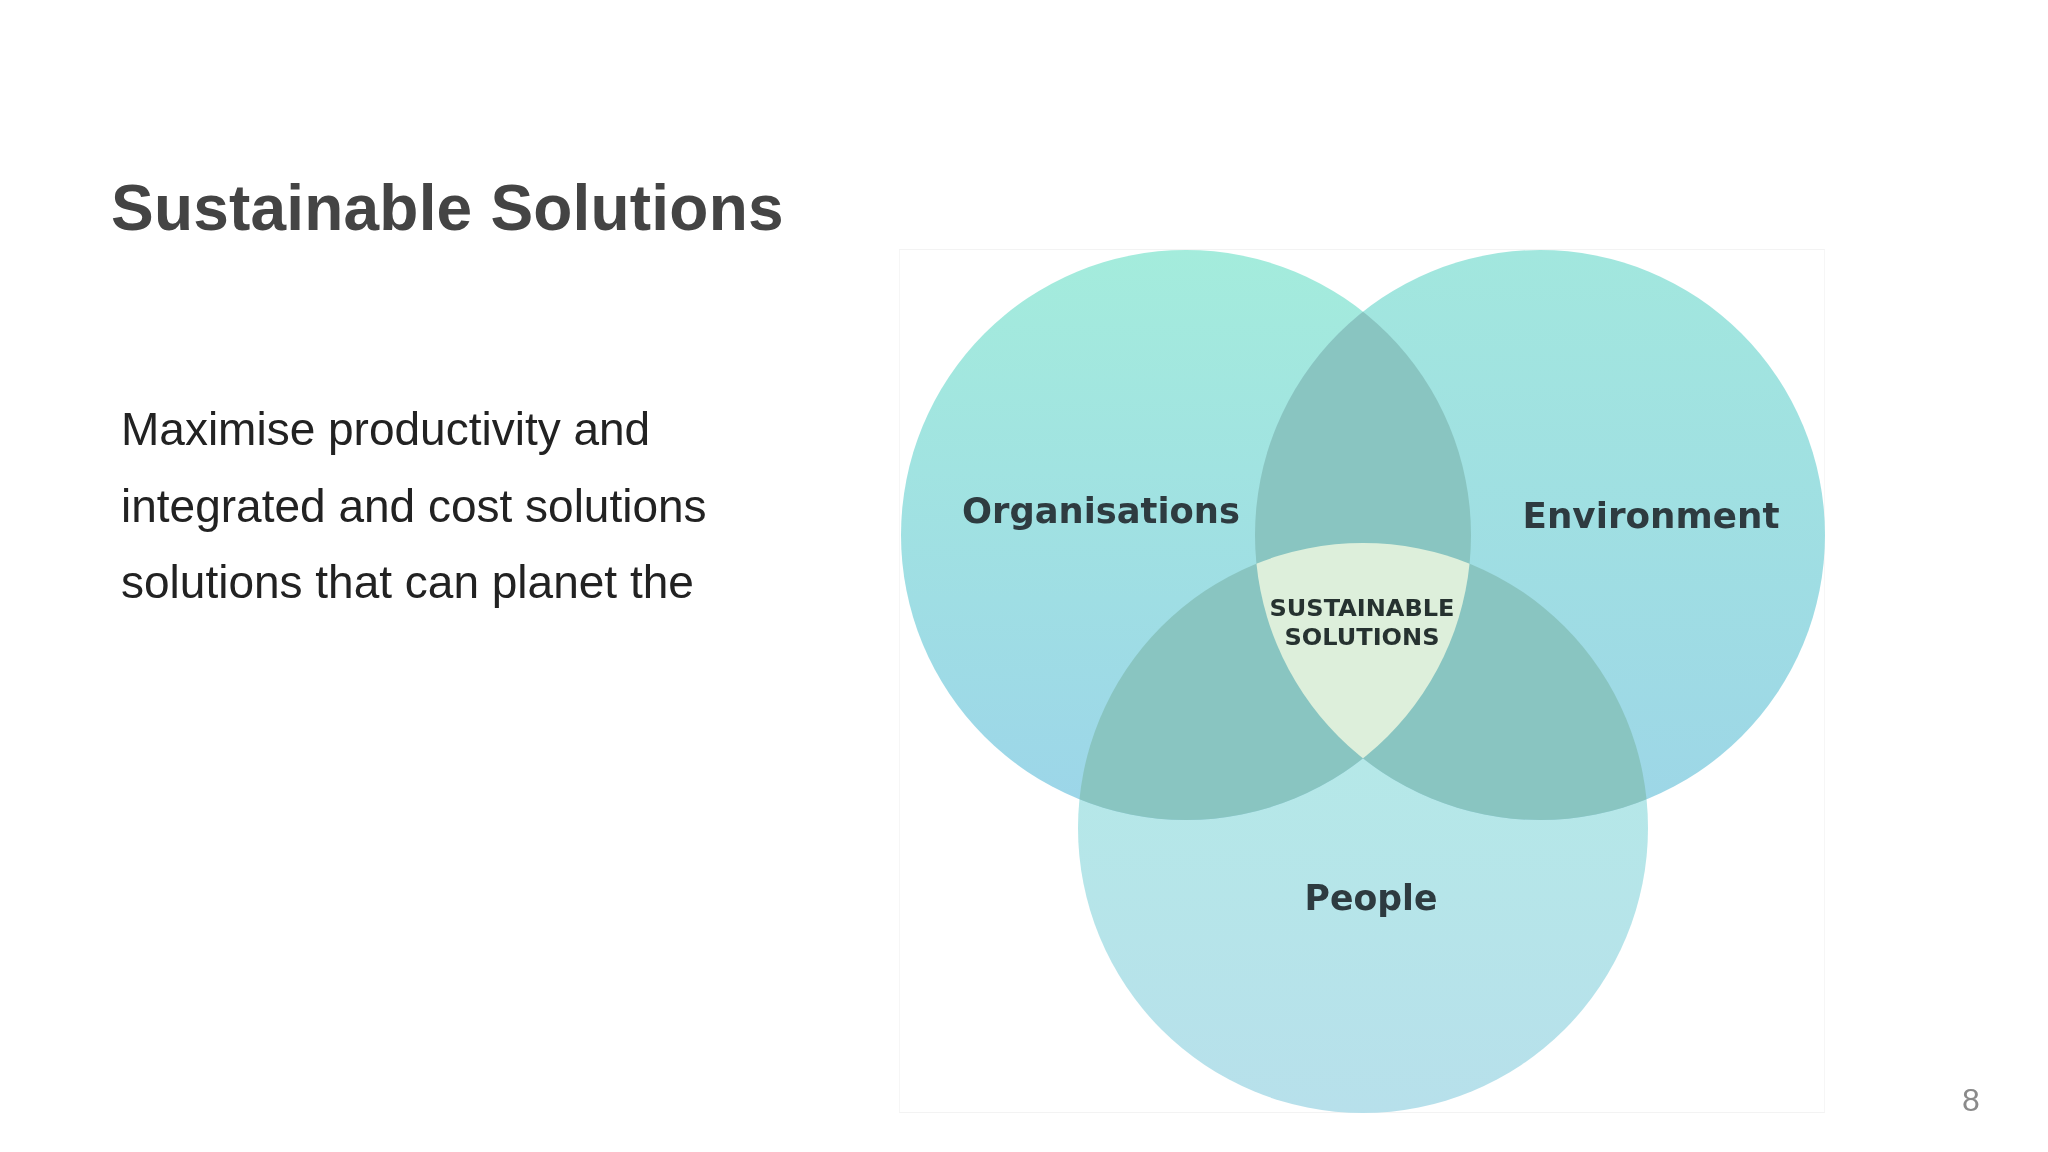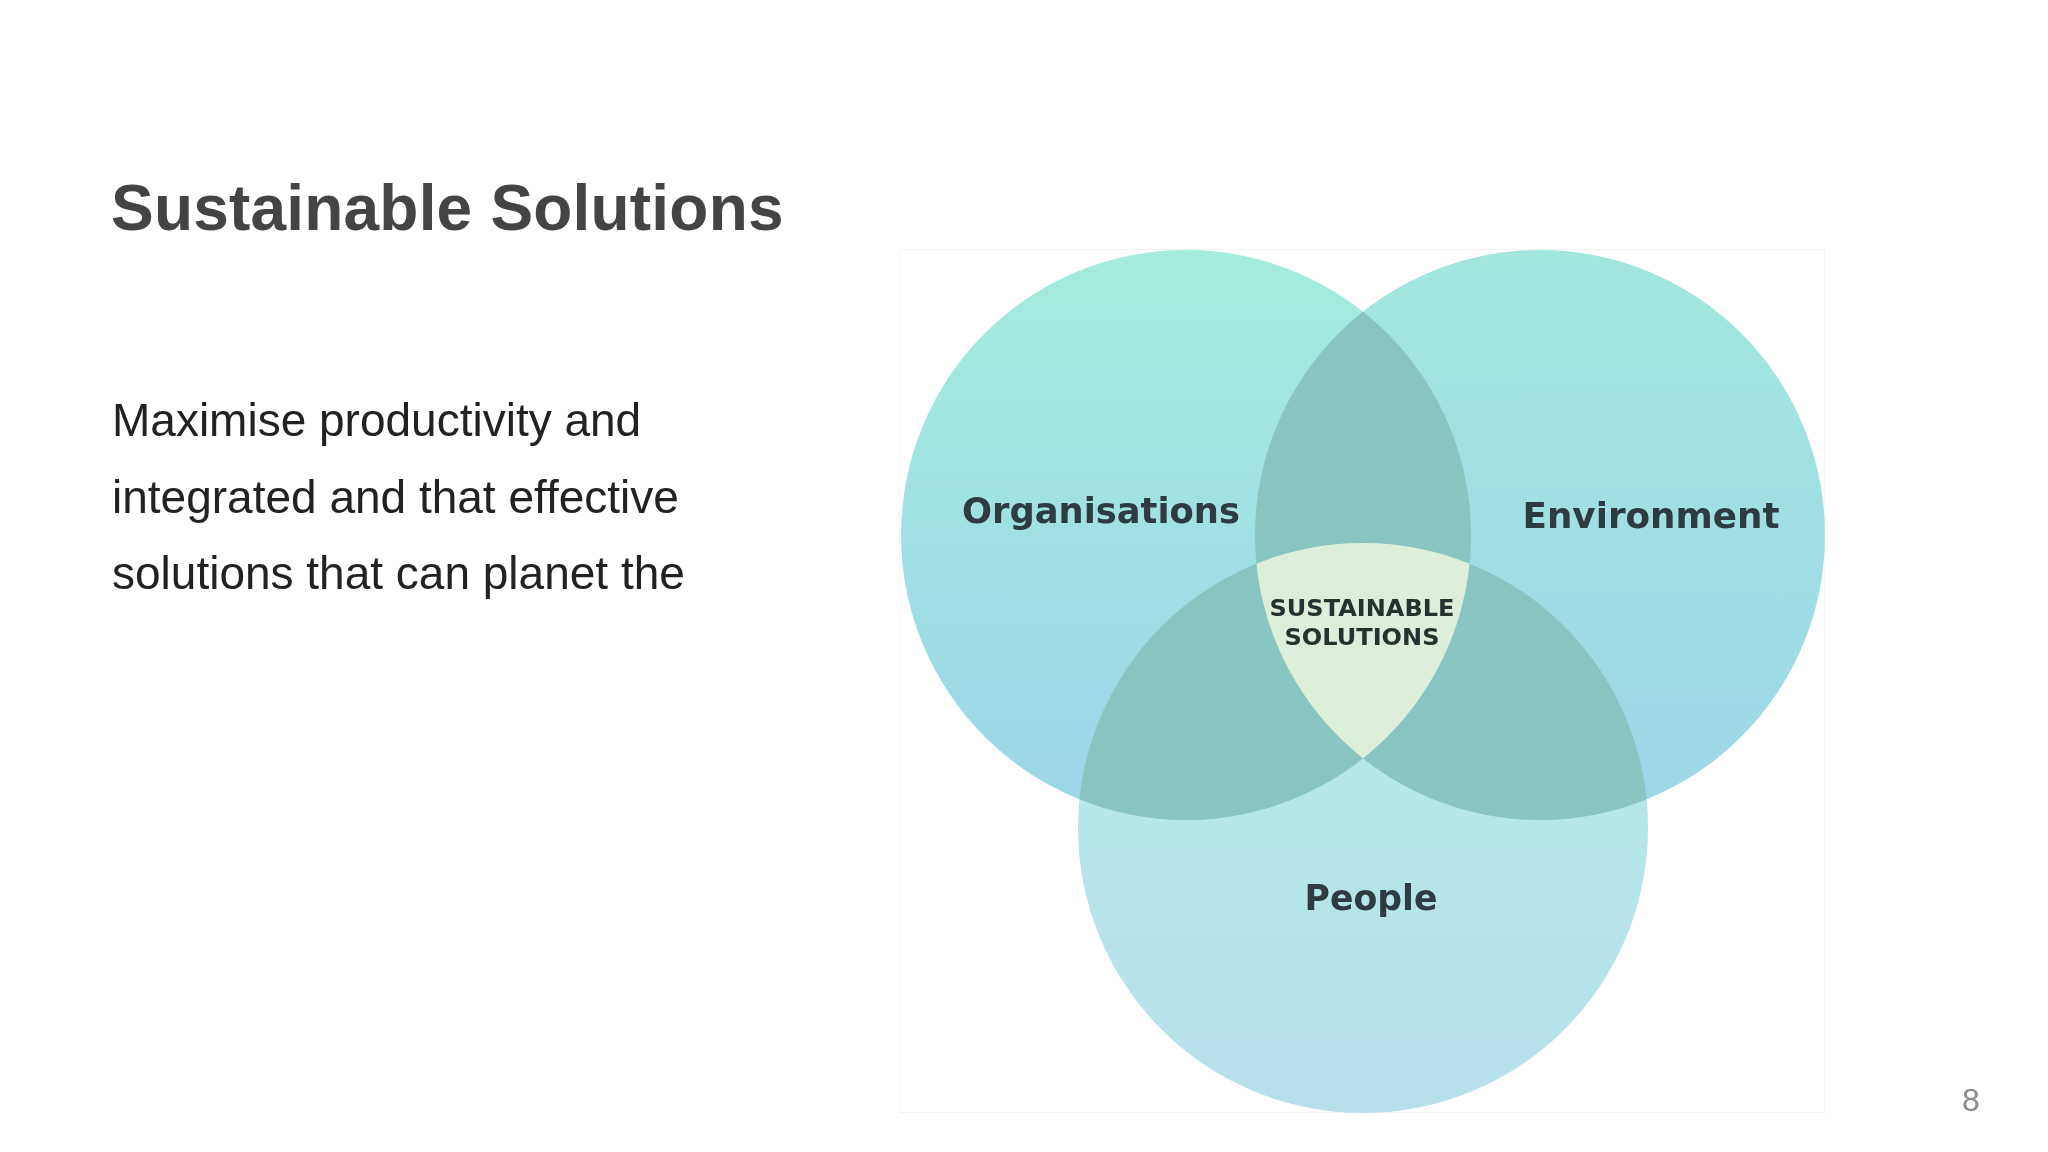--- a/index.html
+++ b/index.html
@@ -31,21 +31,21 @@
     font-weight: bold;
     color: #444444;
     letter-spacing: 0.2px;
     white-space: nowrap;
   }
   .slide-body {
     position: absolute;
     left: 108px;
     top: 378px;
     width: 700px;
-    margin: 4px;
+    margin: 13px;
     font-size: 46px;
     line-height: 76.5px;
     font-weight: normal;
     color: #222222;
   }
   .slide-body .line {
     display: block;
     white-space: nowrap;
   }
   .venn-frame {
@@ -85,21 +85,21 @@
 </style>
 </head>
 <body>
 
 <div class="slide">
 
   <h1 class="slide-title">Sustainable Solutions</h1>
 
   <p class="slide-body">
     <span class="line">Maximise productivity and</span>
-    <span class="line">integrated and that effective</span>
+    <span class="line">integrated and cost solutions</span>
     <span class="line">solutions that can planet the</span>
   </p>
 
   <div class="venn-frame"></div>
 
   <svg class="venn-svg" viewBox="0 0 2048 1152" xmlns="http://www.w3.org/2000/svg">
     <defs>
       <linearGradient id="gLeft" x1="0" y1="0" x2="0" y2="1">
         <stop offset="0" stop-color="#a4ecdc"></stop>
         <stop offset="1" stop-color="#9cd5e9"></stop>

